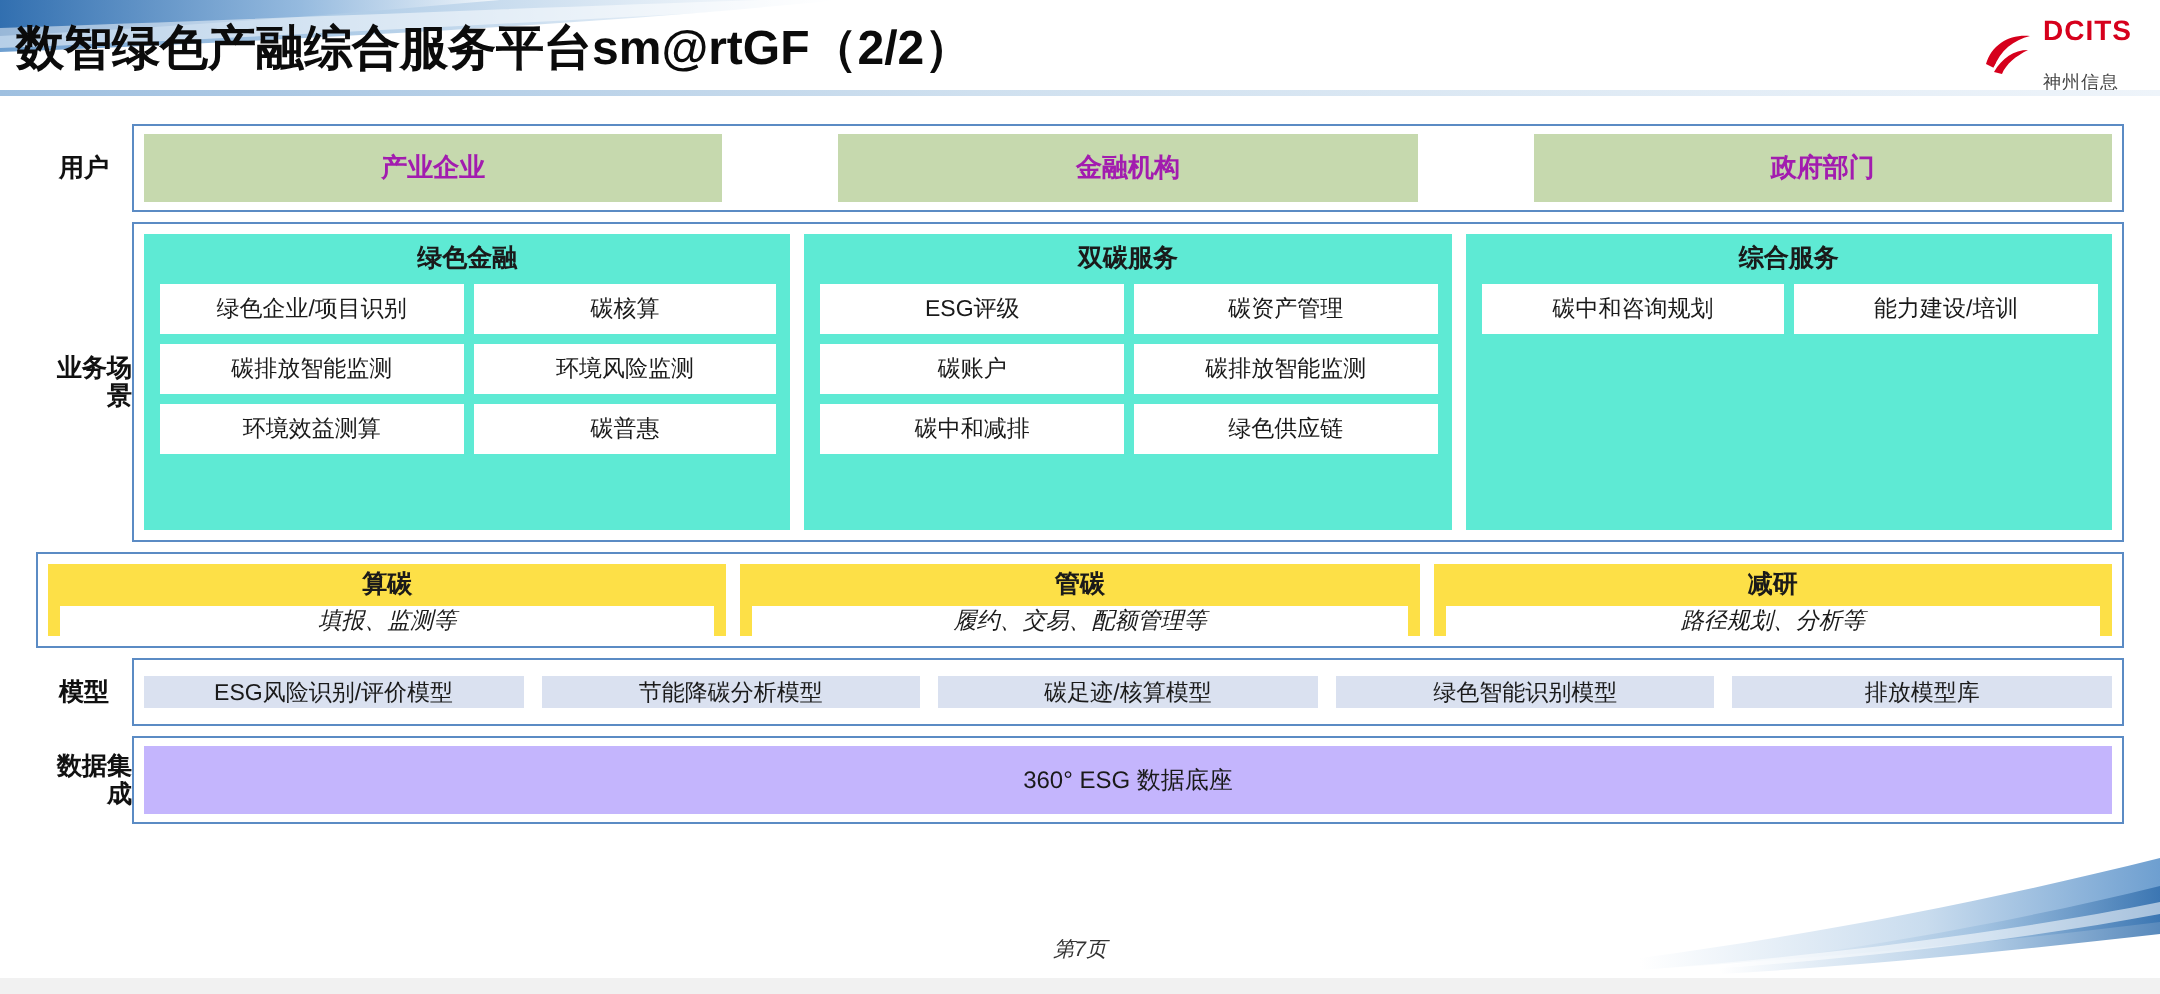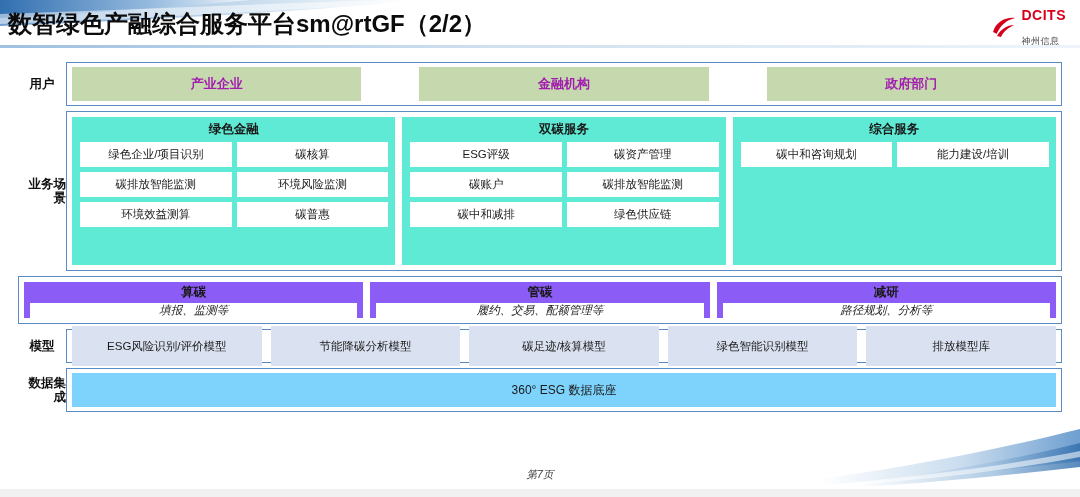--- a/index.html
+++ b/index.html
@@ -100,46 +100,46 @@
     background: #ffffff;
     height: 25px;
     flex: 0 0 calc(50% - 3px);
     display: flex; align-items: center; justify-content: center;
     font-size: 11.5px; color: #1a1a1a; white-space: nowrap;
   }
 
   
   .row-cap .row-body { height: 48px; }
   .cap-panel {
-    flex: 1; background: #8b5cf6;
+    flex: 1; background: #fde047;
     padding: 3px 6px 5px 6px;
     display: flex; flex-direction: column;
   }
   .cap-title {
     text-align: center; font-size: 12.5px; font-weight: bold; color: #1a1a1a;
     line-height: 1.25;
   }
   .cap-sub {
     background: #ffffff; flex: 1; margin-top: 2px;
     display: flex; align-items: center; justify-content: center;
     font-size: 11.5px; font-style: italic; color: #1a1a1a;
   }
 
   
   .row-model .row-body { height: 34px; align-items: center; gap: 9px; }
   .model-chip {
-    flex: 1; height: 40px; background: #dae1f0;
+    flex: 1; height: 16px; background: #dae1f0;
     display: flex; align-items: center; justify-content: center;
     font-size: 11.5px; color: #1a1a1a; white-space: nowrap;
   }
 
   
   .row-data .row-body { height: 44px; align-items: center; }
   .data-bar {
-    flex: 1; height: 34px; background: #7dd3fc;
+    flex: 1; height: 34px; background: #c4b5fd;
     display: flex; align-items: center; justify-content: center;
     font-size: 12px; color: #1a1a1a;
   }
 
   
   .footer {
     position: absolute; left: 0; top: 468px; width: 1080px;
     text-align: center; font-size: 10.5px; font-style: italic; color: #333;
   }
   .bottom-strip {

